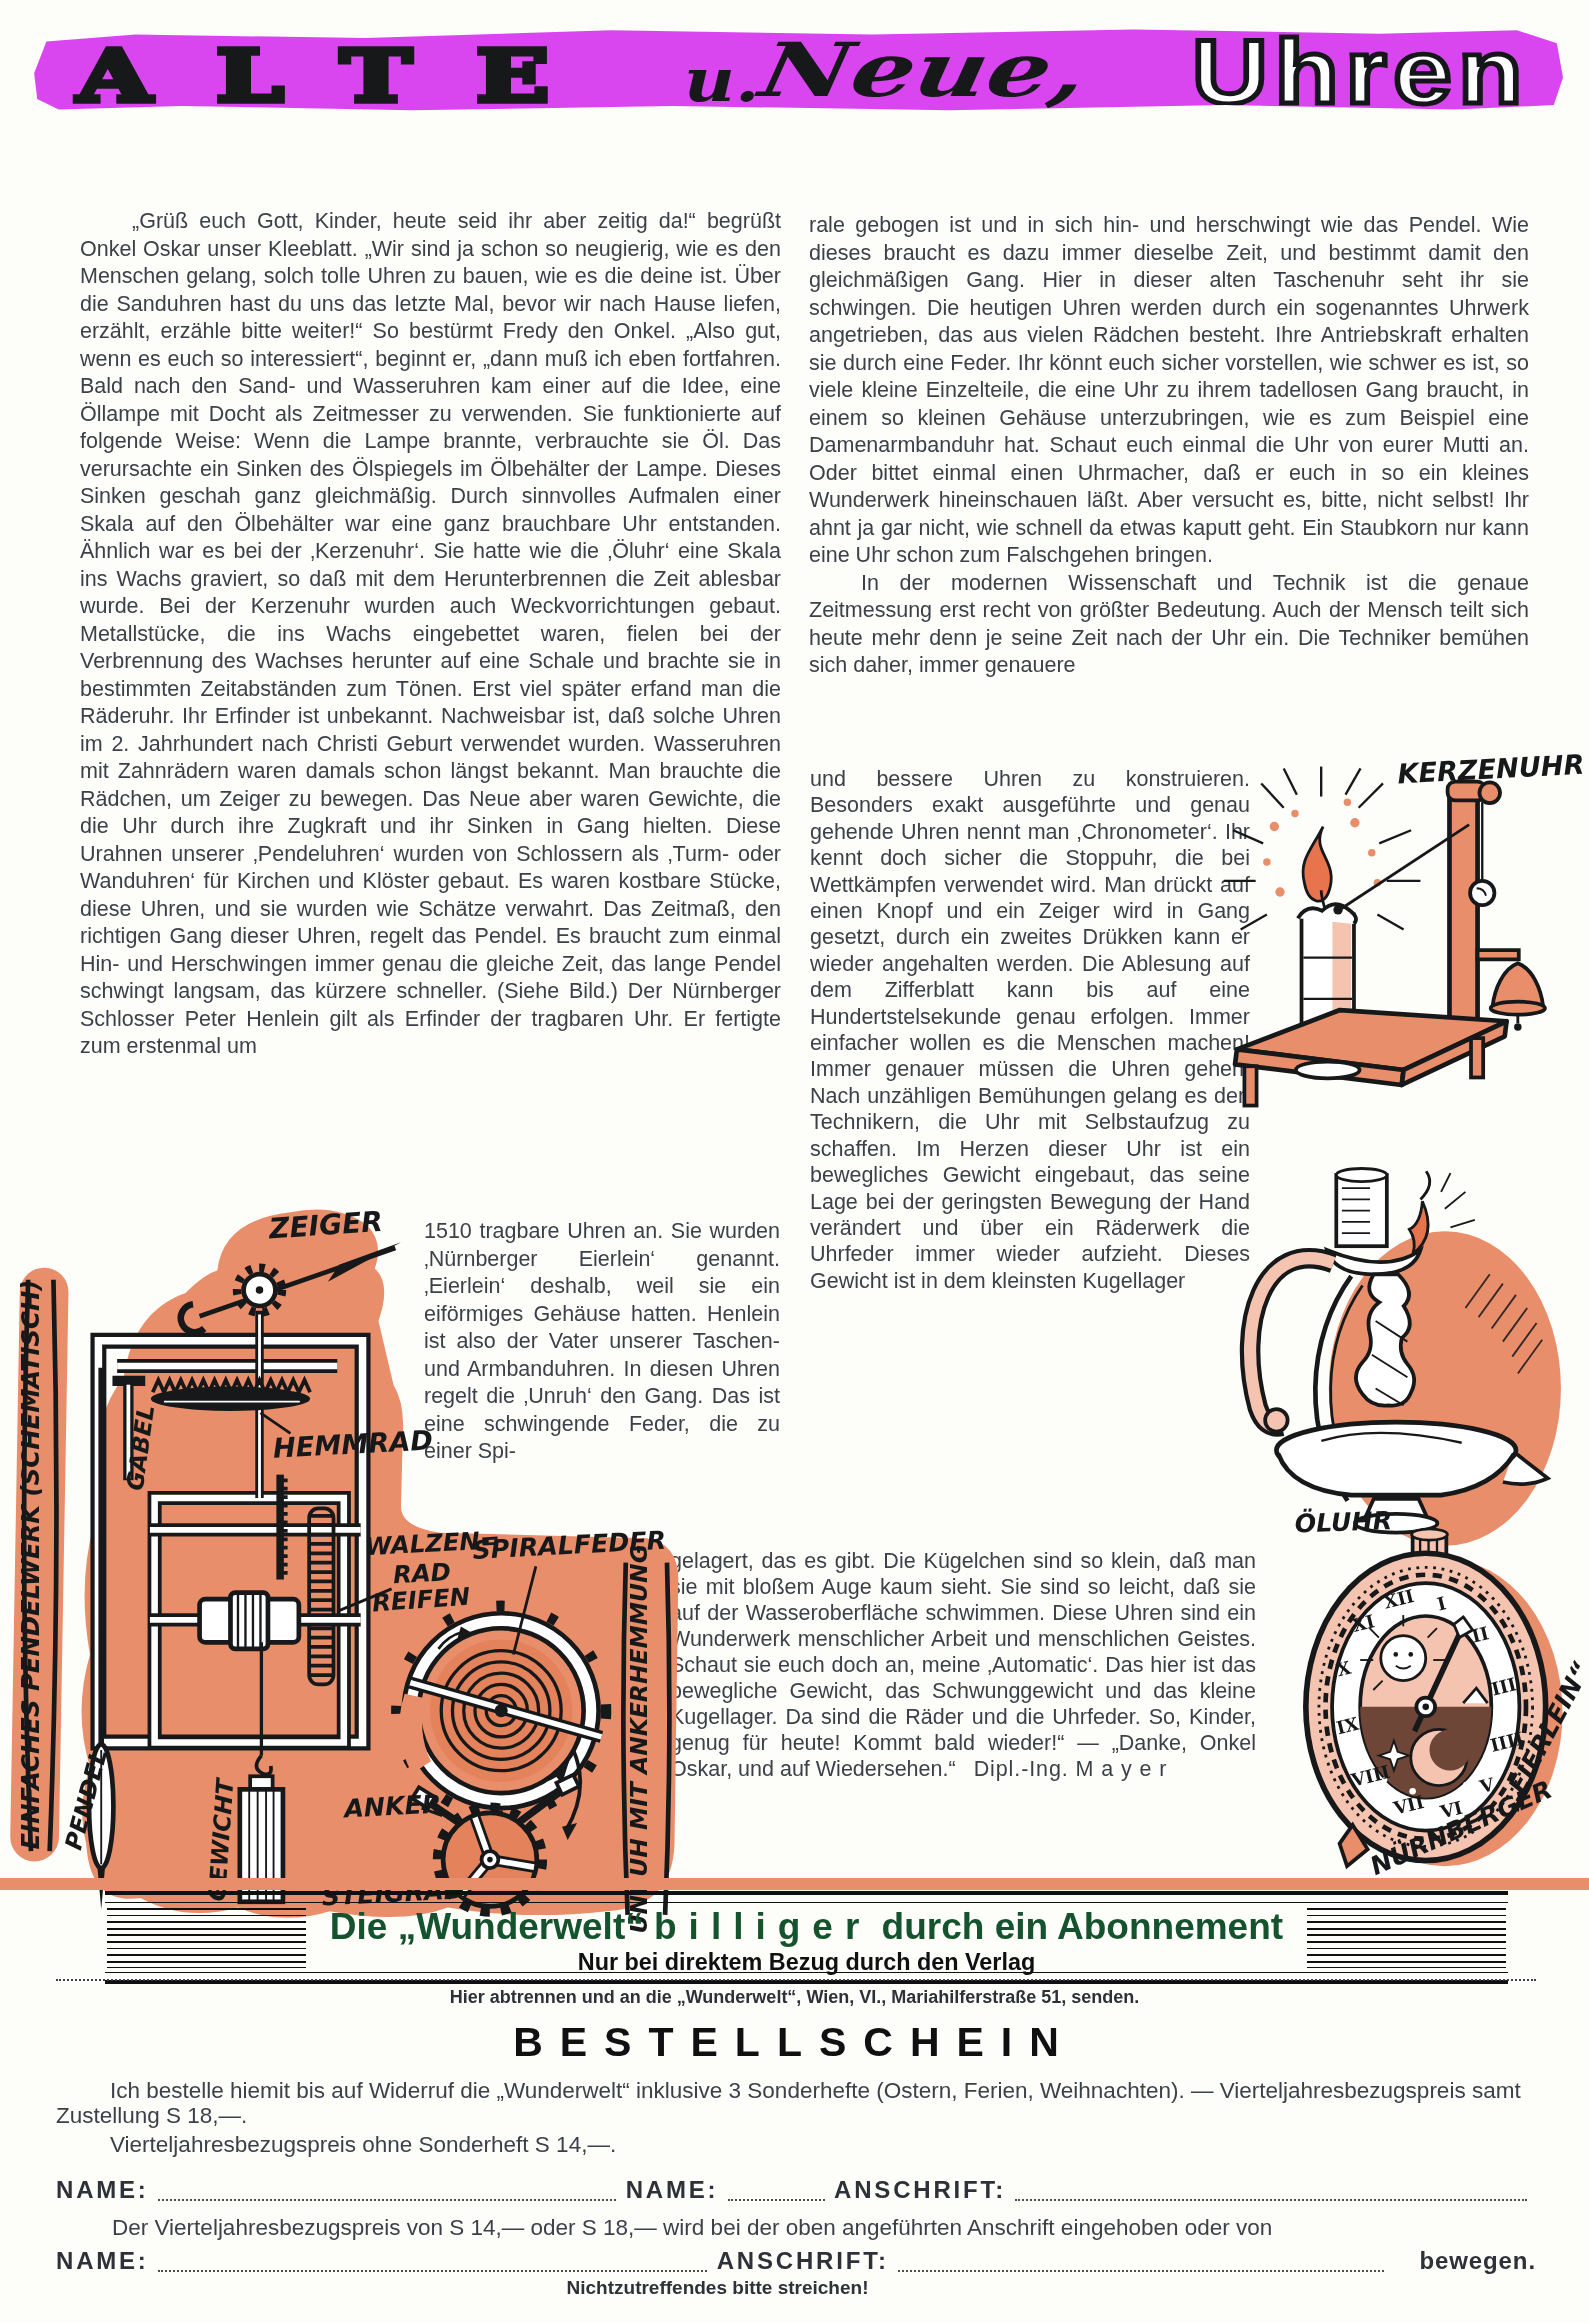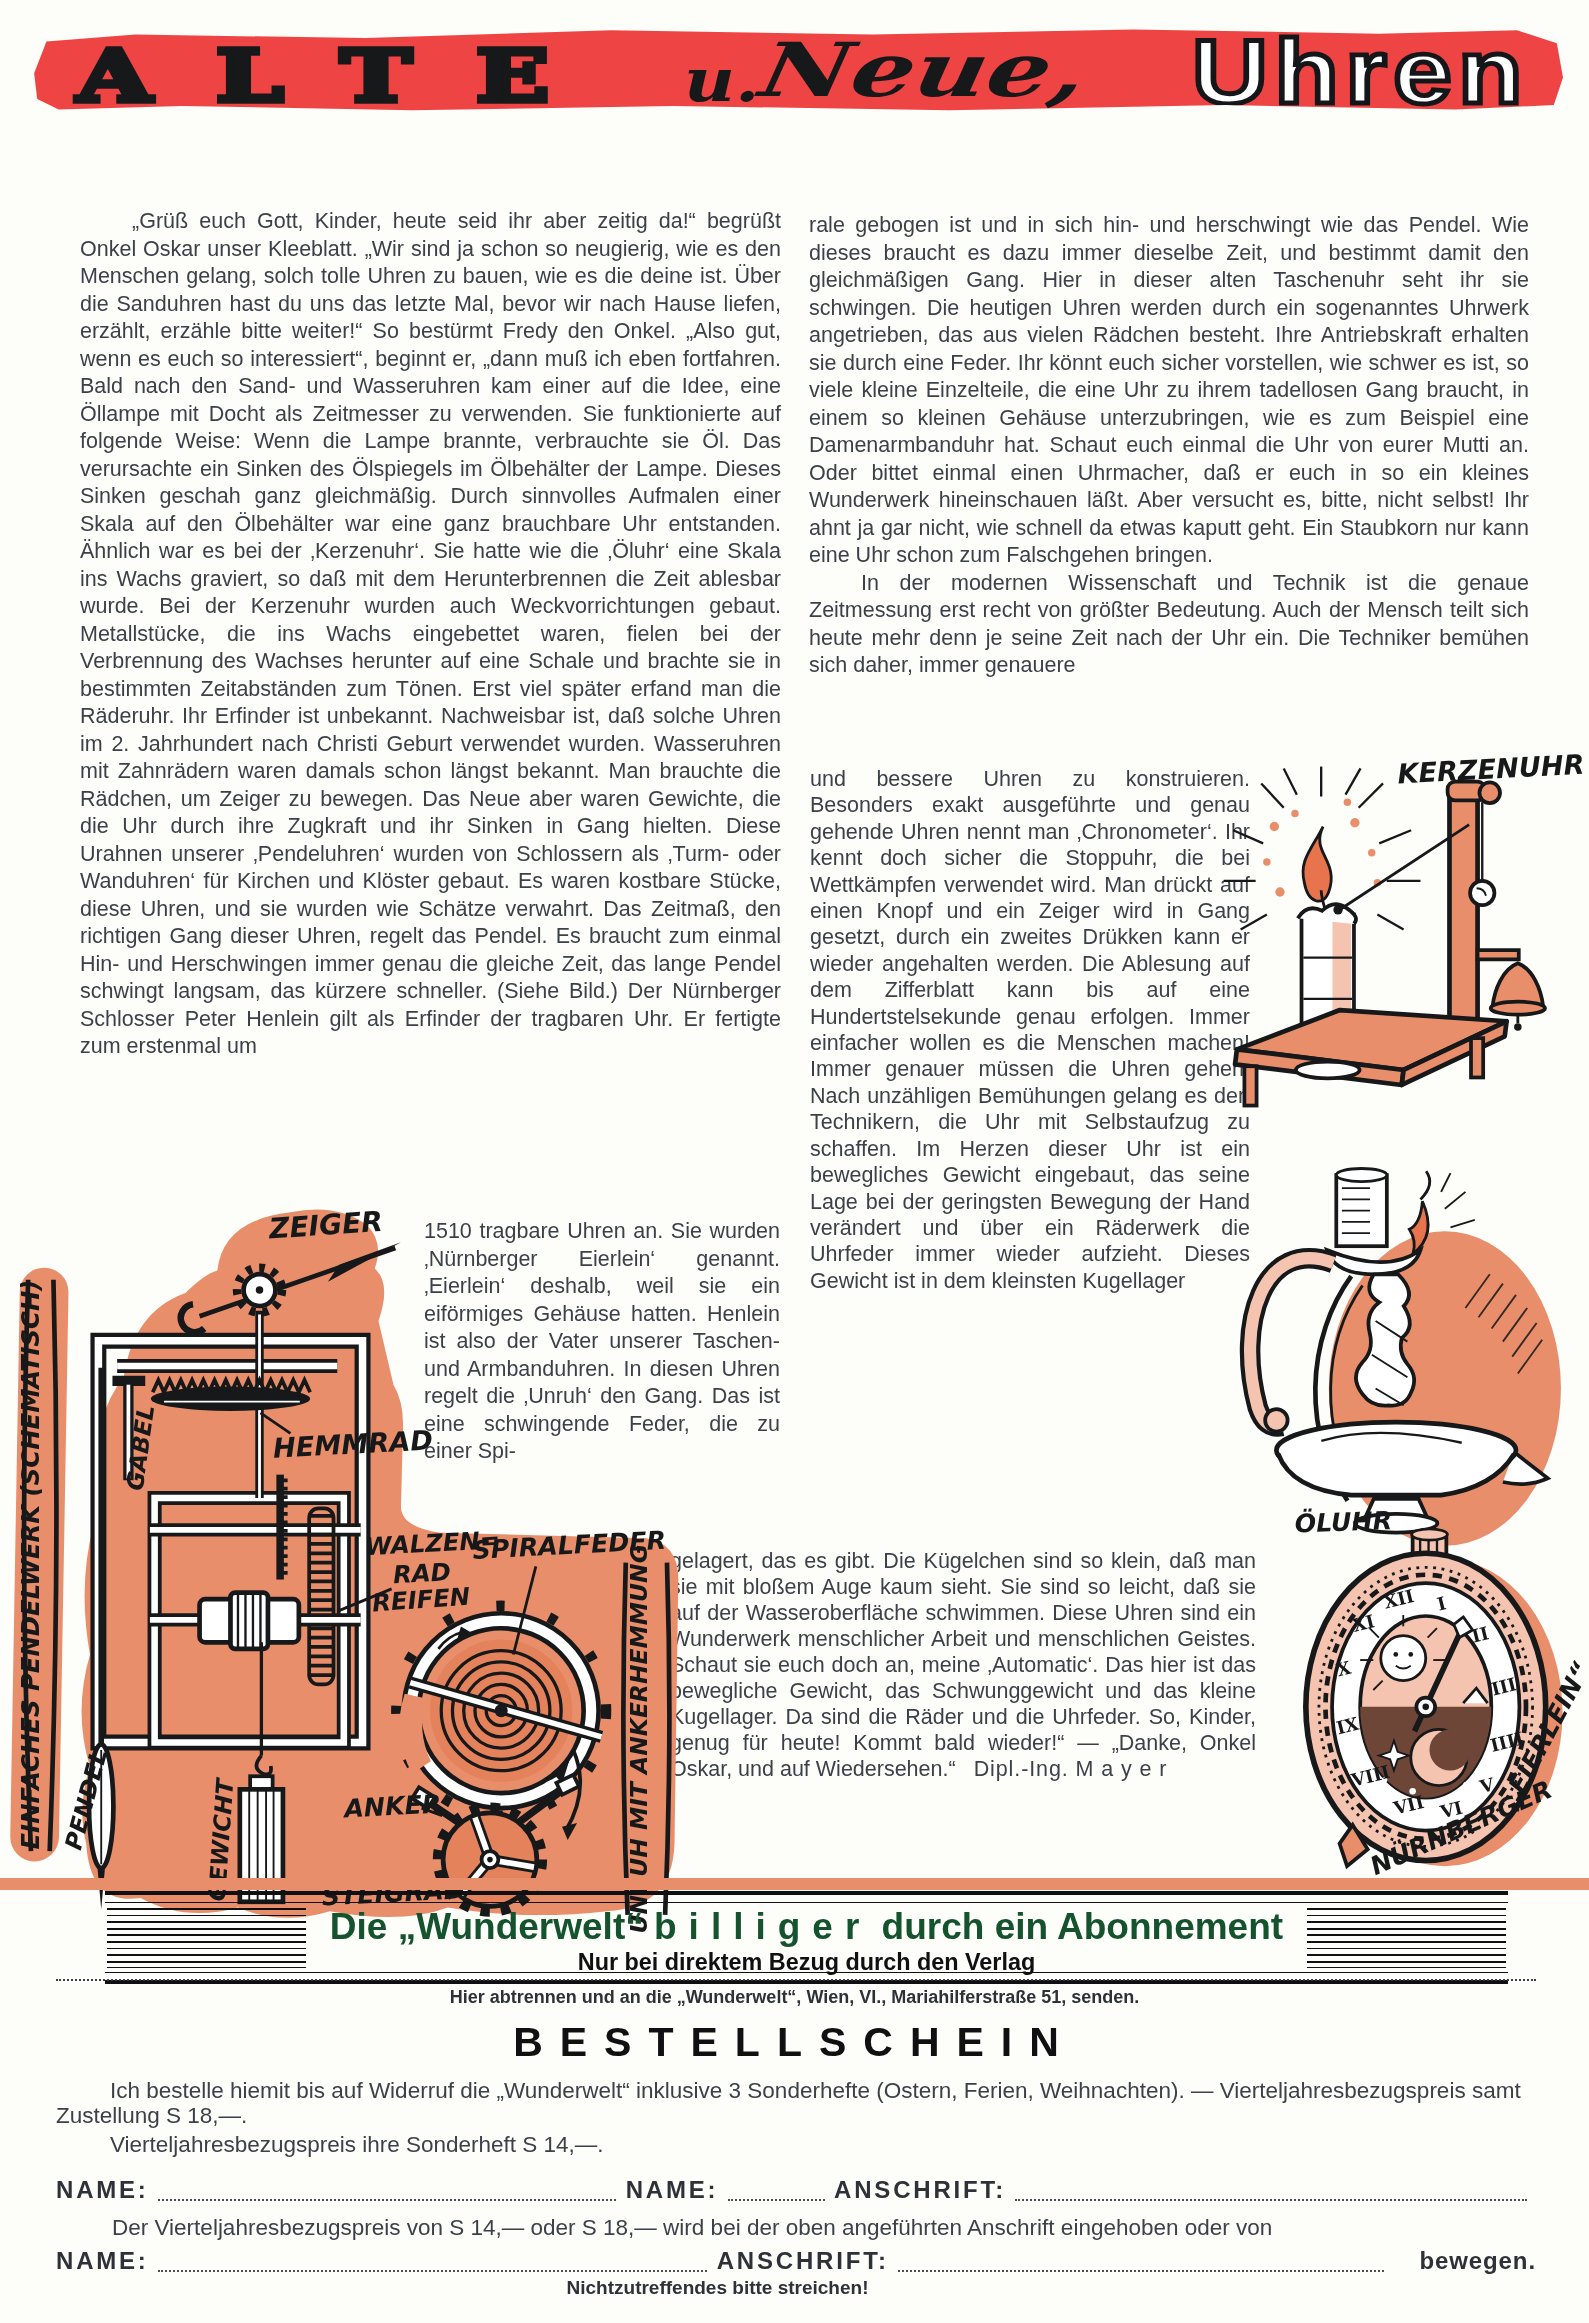--- a/index.html
+++ b/index.html
@@ -1,19 +1,19 @@
 <!DOCTYPE html>
 <html style="font-size:15px"><head>
 <meta charset="utf-8">
 <style>
   html,body{margin:0;padding:0;background:#ffffff;}
   .page{position:relative;width:1589px;height:2324px;background:#fdfdfa;overflow:hidden;
         font-family:"Liberation Sans",sans-serif;}
   
-  .masthead{position:absolute;left:28px;top:26px;width:1535px;height:86px;background:#ef4444;
+  .masthead{position:absolute;left:28px;top:26px;width:1535px;height:86px;background:#d946ef;
     clip-path:polygon(0.4% 55%,1.2% 18%,7% 10%,22% 14%,38% 5%,55% 10%,72% 4%,88% 9%,97% 5%,99.6% 20%,100% 60%,99.4% 92%,93% 97%,78% 92%,60% 98%,42% 93%,25% 98%,10% 93%,2% 97%,0.6% 85%);}
   .m-alte{position:absolute;left:49px;top:7.5px;font-family:"DejaVu Serif",serif;font-weight:bold;
     font-size:64px;letter-spacing:43px;color:#17181A;-webkit-text-stroke:4.7px #17181A;
     transform:scale(1.5,1.12);transform-origin:left top;white-space:nowrap;}
   .m-u{position:absolute;left:656px;top:19px;font-family:"DejaVu Serif",serif;font-style:italic;
     font-weight:bold;font-size:54px;color:#17181A;transform:scale(1.3,1.1);transform-origin:left top;}
   .m-neue{position:absolute;left:742px;top:0px;font-family:"DejaVu Serif",serif;font-style:italic;
     font-weight:bold;font-size:71px;color:#17181A;transform:scale(1.4,1.05) skewX(-8deg);transform-origin:left top;white-space:nowrap;}
   .m-uhren{position:absolute;left:1164px;top:-5.6px;font-family:"Liberation Sans",sans-serif;font-weight:bold;
     font-size:86px;color:#ffffff;-webkit-text-stroke:4.7px #15161A;letter-spacing:5.6px;
@@ -389,21 +389,21 @@
     <div class="rule-bot"></div>
   </div>
 
   <div class="cutline"></div>
   <div class="cut-note">Hier abtrennen und an die „Wunderwelt“, Wien, VI., Mariahilferstraße 51, senden.</div>
 
   <div class="bestell">BESTELLSCHEIN</div>
 
   <div class="order">
     <p>Ich bestelle hiemit bis auf Widerruf die „Wunderwelt“ inklusive 3 Sonderhefte (Ostern, Ferien, Weihnachten). — Vierteljahresbezugspreis samt Zustellung S 18,—.</p>
-    <p>Vierteljahresbezugspreis ihre Sonderheft S 14,—.</p>
+    <p>Vierteljahresbezugspreis ohne Sonderheft S 14,—.</p>
   </div>
 
   <div class="formrow" style="top:2176px;">
     <span class="lab">NAME:</span>
     <span class="dots" style="flex:2.6;"></span>
     <span class="lab">NAME:</span>
     <span class="dots" style="flex:0.55;"></span>
     <span class="lab">ANSCHRIFT:</span>
     <span class="dots" style="flex:2.9;"></span>
   </div>

